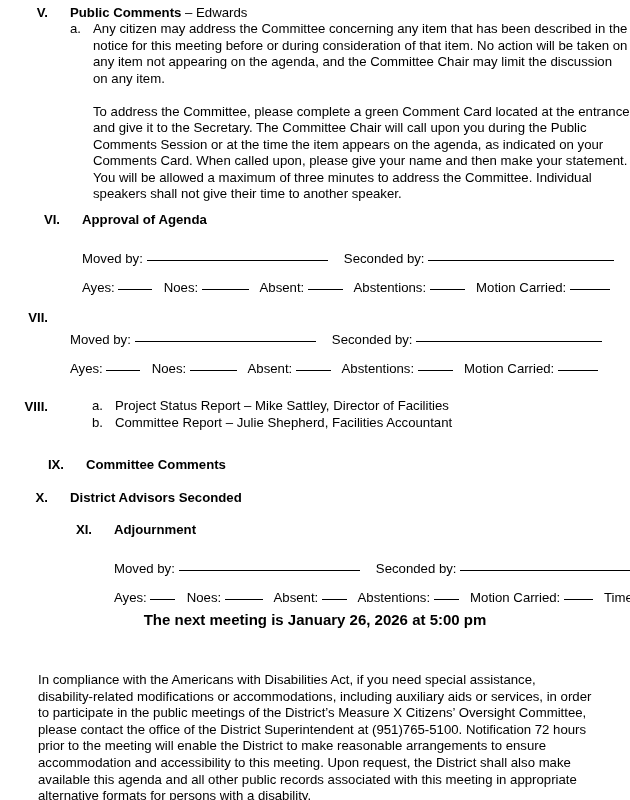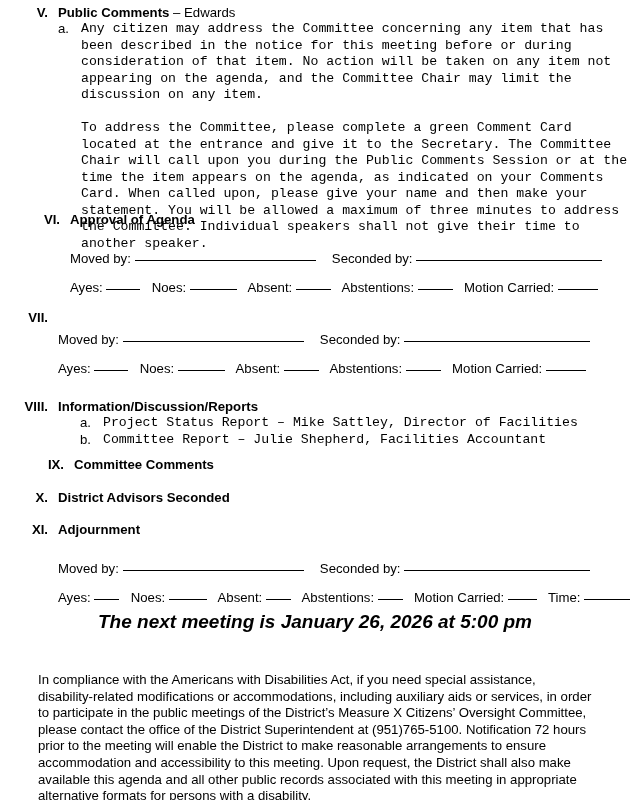--- a/index.html
+++ b/index.html
@@ -30,21 +30,21 @@
   .numeral {
     width: 48px;
     min-width: 48px;
     text-align: right;
     font-weight: bold;
     font-size: 13.2px;
     line-height: 17px;
     padding-right: 0;
   }
   .item-body {
-    margin-left: 10px;
+    margin-left: 22px;
     flex: 1;
   }
   .item-title {
     font-weight: bold;
     font-size: 13.2px;
     line-height: 17px;
     white-space: nowrap;
   }
   .item-title .plain {
     font-weight: normal;
@@ -61,21 +61,20 @@
     align-items: flex-start;
     font-size: 13.2px;
     line-height: 16.5px;
   }
   .sub-letter {
     width: 23px;
     min-width: 23px;
   }
   .sub-text {
     flex: 1;
-    font-family: Liberation Mono, monospace;
   }
   .sub-para {
     margin: 0;
   }
   .sub-gap {
     height: 16.5px;
   }
 
   
   .motion-block {
@@ -89,42 +88,41 @@
     display: inline-block;
     border-bottom: 1.3px solid #000;
     vertical-align: 2px;
     height: 0;
   }
 
   
   .next-meeting {
     text-align: center;
     font-weight: bold;
-    font-style: italic;
-    font-size: 19px;
+    font-size: 15px;
   }
   .sec-heading {
     font-weight: bold;
     font-size: 13.4px;
   }
   .body-para {
     font-size: 13.2px;
     line-height: 16.6px;
     text-align: left;
   }
 
   
   .abs { position: absolute; }
   #sec-public          { left: 0;    top: 4px;   width: 630px; }
   #sec-approval        { left: 12px;    top: 211px; width: 630px; }
   #sec-adoption        { left: 0;    top: 309px; width: 630px; }
   #sec-info            { left: 0;    top: 398px; width: 630px; }
   #sec-committee       { left: 0;    top: 456px; width: 630px; padding-left: 16px; }
   #sec-advisors        { left: 0;    top: 489px; width: 630px; }
-  #sec-adjourn         { left: 0;    top: 521px; width: 556px; }
+  #sec-adjourn         { left: 0;    top: 521px; width: 556px; padding-left: 44px; }
   #next-meeting-line   { left: 0;    top: 611px; width: 630px; }
   #disability-heading  { left: 38px; top: 641px; width: 560px; }
   #disability-body     { left: 38px; top: 672px; width: 556px; }
 
   .motions-approval { margin-top: 22px; }
   .motions-row2 { margin-top: 12px; }
 </style>
 </head>
 <body>
 
@@ -206,21 +204,20 @@
           <span>Motion Carried:</span>
           <span class="rule" style="width:40px;"></span>
         </div>
       </div>
     </div>
   </div>
 
   <div class="abs agenda-item" id="sec-info">
     <div class="numeral">VIII.</div>
     <div class="item-body">
-      <div class="item-title">Information/Discussion/Reports</div>
       <ul class="sub-list" style="margin-left:22px;">
         <li class="sub-item">
           <div class="sub-letter">a.</div>
           <div class="sub-text">Project Status Report – Mike Sattley, Director of Facilities</div>
         </li>
         <li class="sub-item">
           <div class="sub-letter">b.</div>
           <div class="sub-text">Committee Report – Julie Shepherd, Facilities Accountant</div>
         </li>
       </ul>

